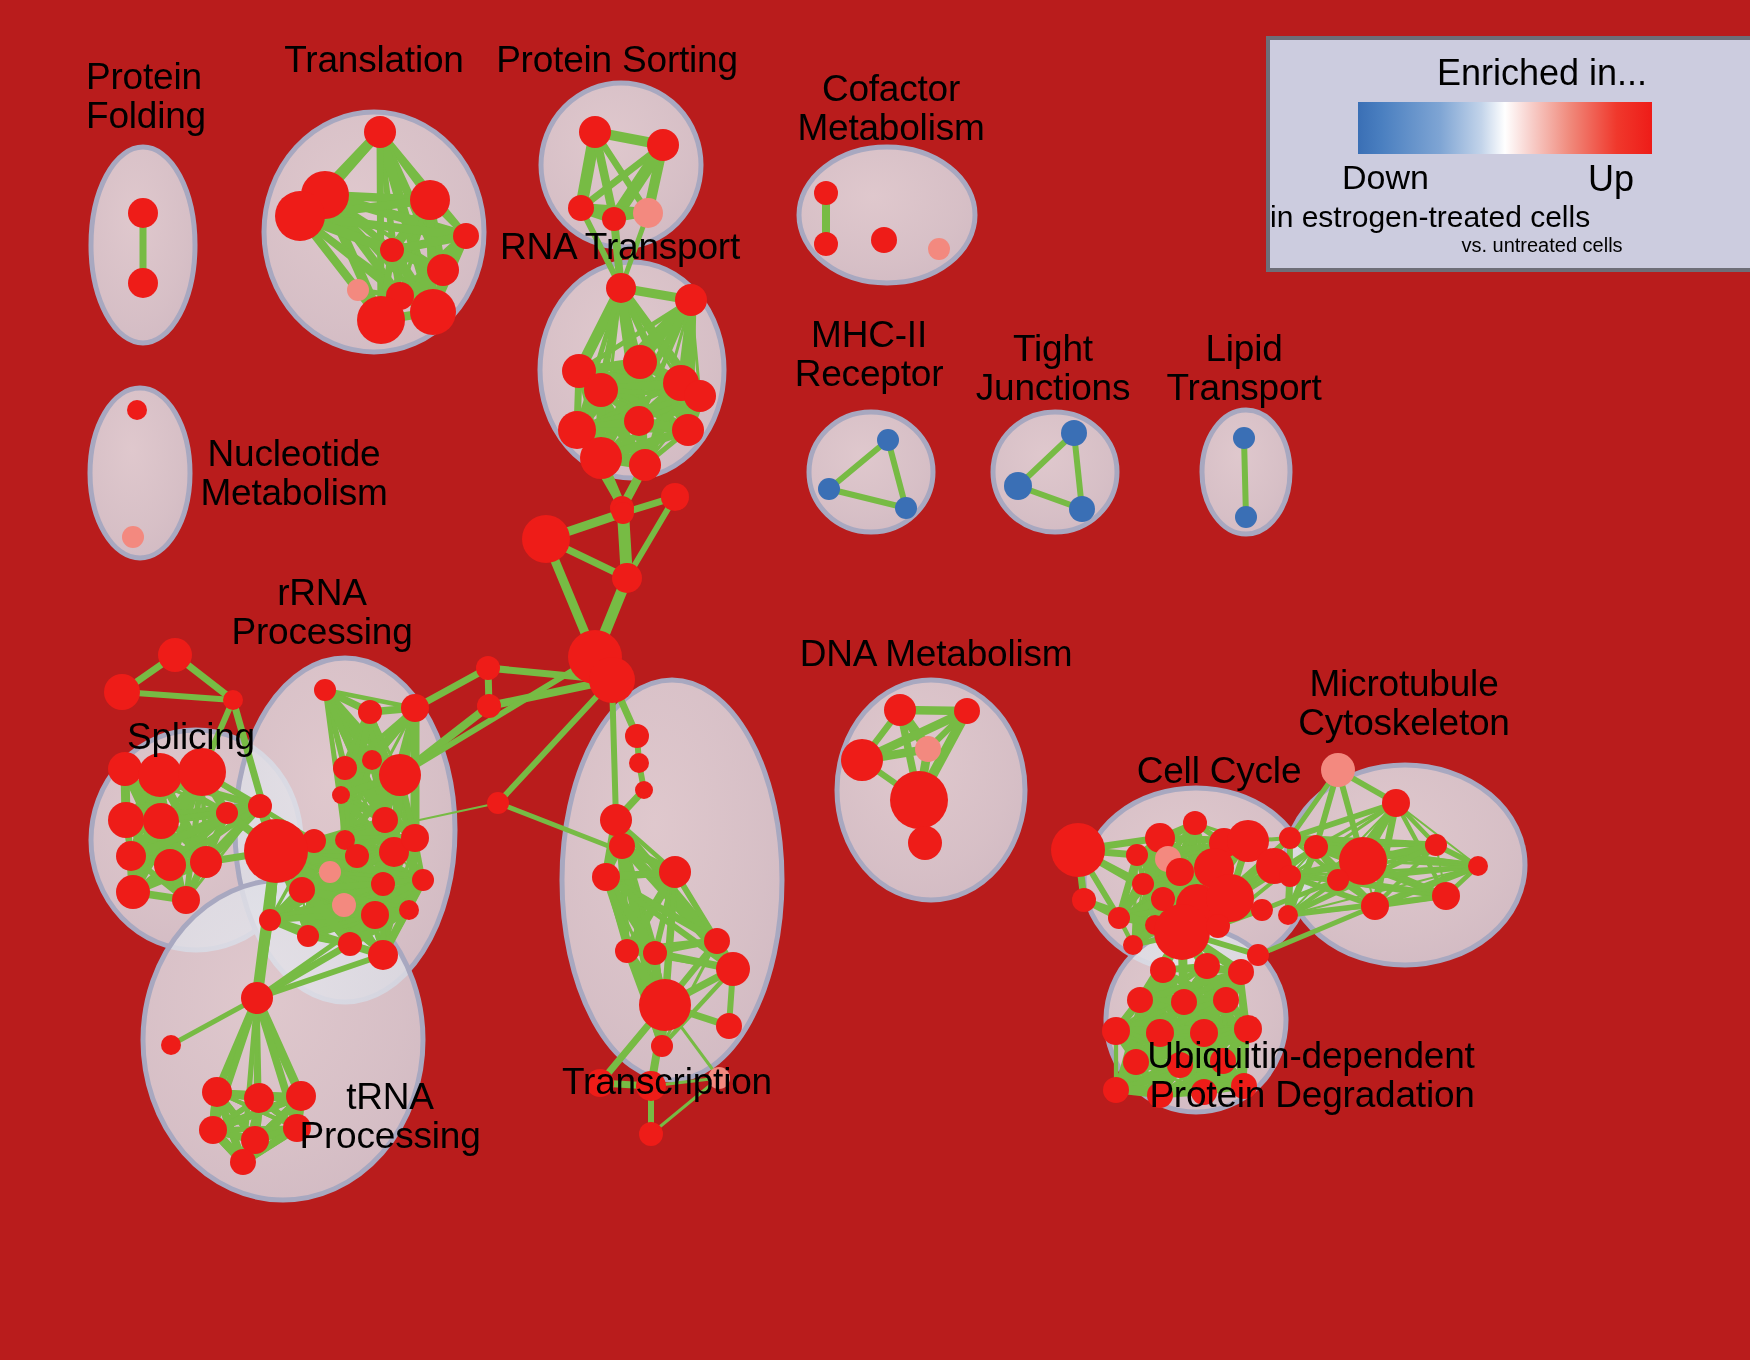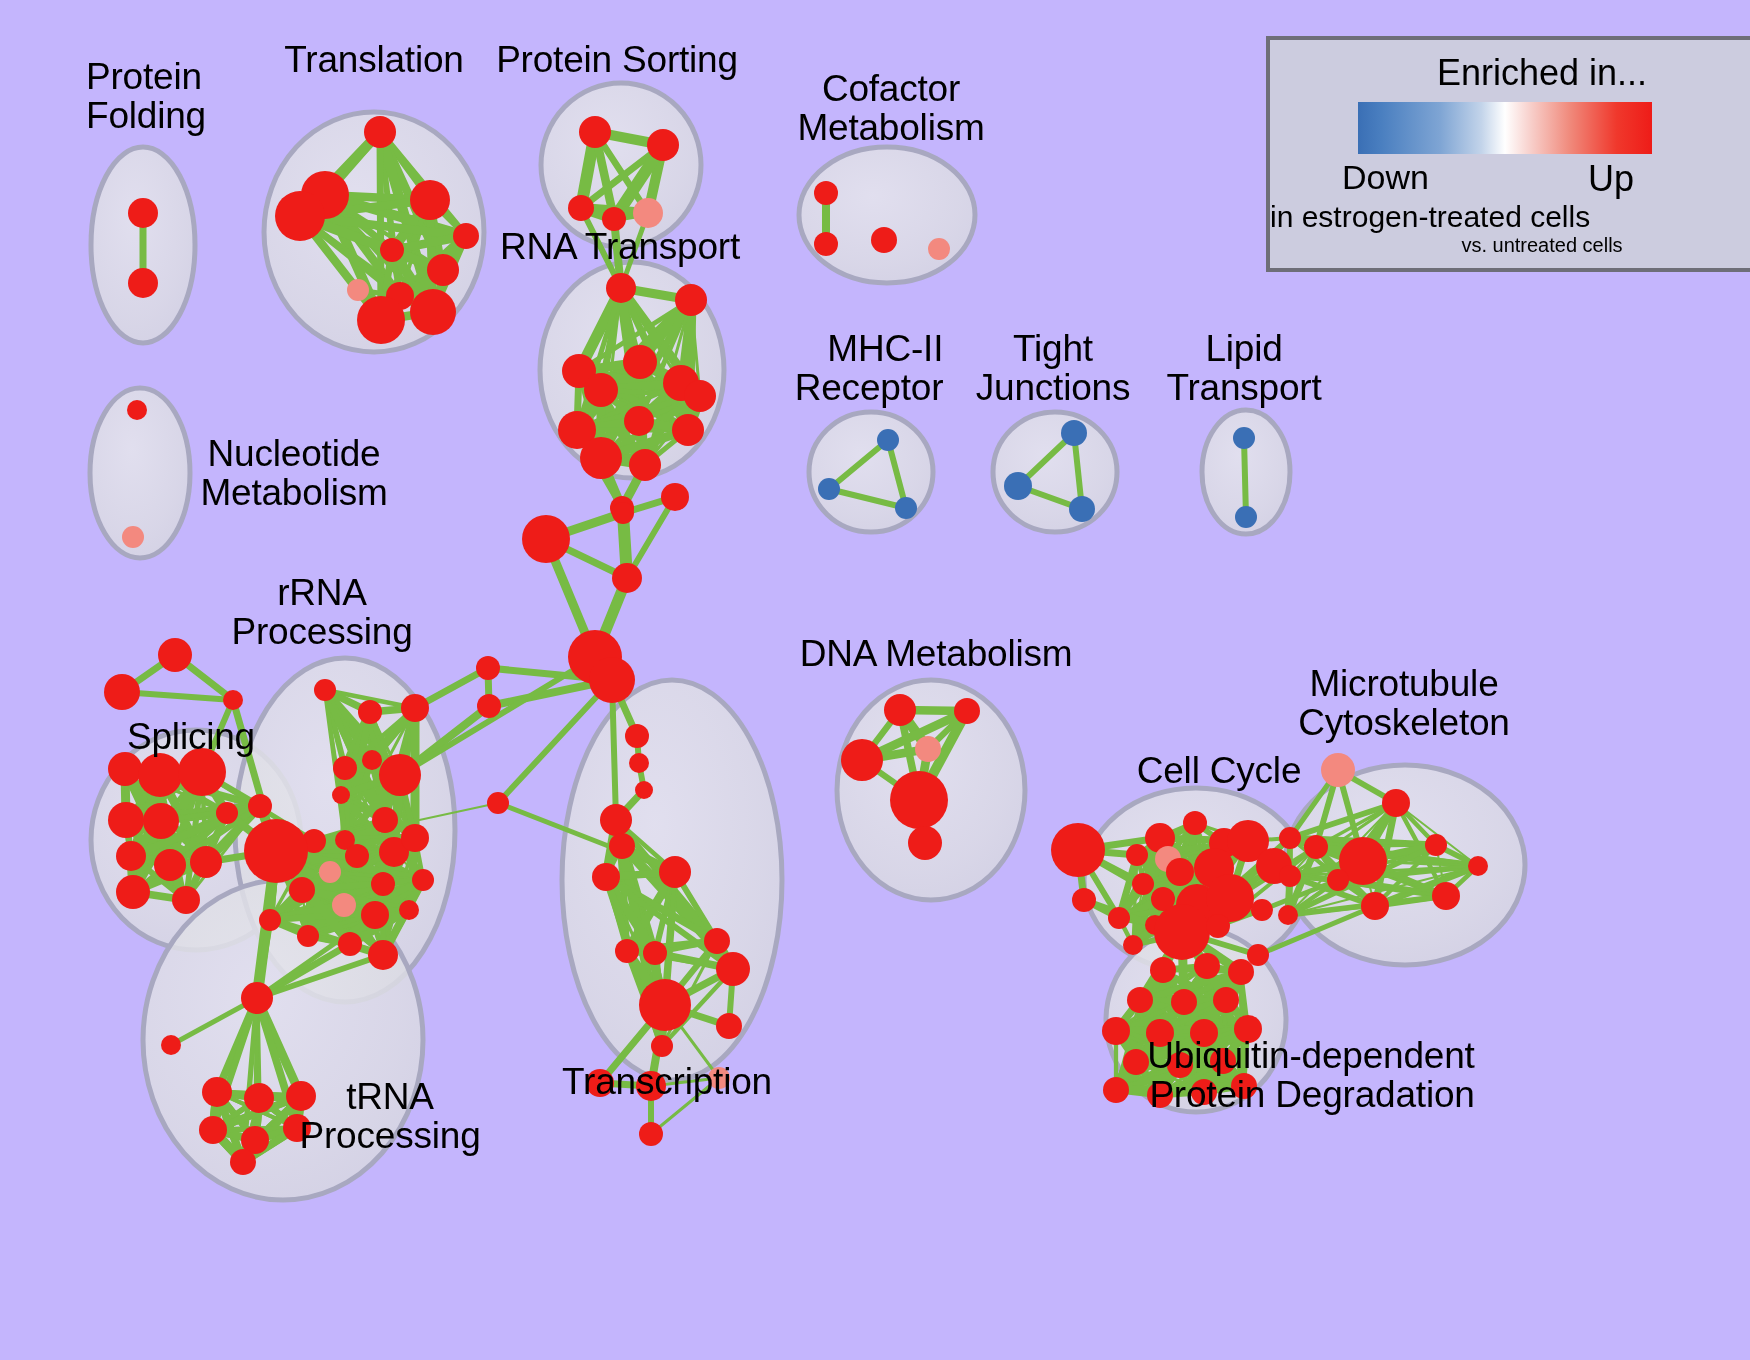--- a/index.html
+++ b/index.html
@@ -4,21 +4,21 @@
 <style>
   html, body {
     margin: 0;
     padding: 0;
     background: #ffffff;
   }
   #stage {
     position: relative;
     width: 1750px;
     height: 1360px;
-    background: #c4b5fd;
+    background: #b91c1c;
     overflow: hidden;
     font-family: "Liberation Sans", sans-serif;
   }
   #net {
     position: absolute;
     left: 0; top: 0;
     width: 1750px;
     height: 1360px;
   }
   .cluster-label {
@@ -1239,21 +1239,21 @@
   <div id="label-layer">
       <div class="cluster-label left" style="left: 86px; top: 58px;">Protein
 Folding</div>
       <div class="cluster-label center" style="left: 374px; top: 41px;">Translation</div>
       <div class="cluster-label center" style="left: 617px; top: 41px;">Protein Sorting</div>
       <div class="cluster-label center" style="left: 891px; top: 70px;">Cofactor
 Metabolism</div>
       <div class="cluster-label center" style="left: 620px; top: 228px;">RNA Transport</div>
       <div class="cluster-label center" style="left: 282px; top: 435px; margin-left: 12px;">Nucleotide
 Metabolism</div>
-      <div class="cluster-label center" style="left: 869px; top: 330px; text-align: right;">MHC-II
+      <div class="cluster-label center" style="left: 869px; top: 316px;">MHC-II
 Receptor</div>
       <div class="cluster-label center" style="left: 1053px; top: 330px; text-align: center;">Tight
 Junctions</div>
       <div class="cluster-label center" style="left: 1244px; top: 330px;">Lipid
 Transport</div>
       <div class="cluster-label center" style="left: 322px; top: 574px;">rRNA
 Processing</div>
       <div class="cluster-label left" style="left: 115px; top: 718px; margin-left: 12px;">Splicing</div>
       <div class="cluster-label center" style="left: 936px; top: 635px;">DNA Metabolism</div>
       <div class="cluster-label center" style="left: 1404px; top: 665px;">Microtubule

